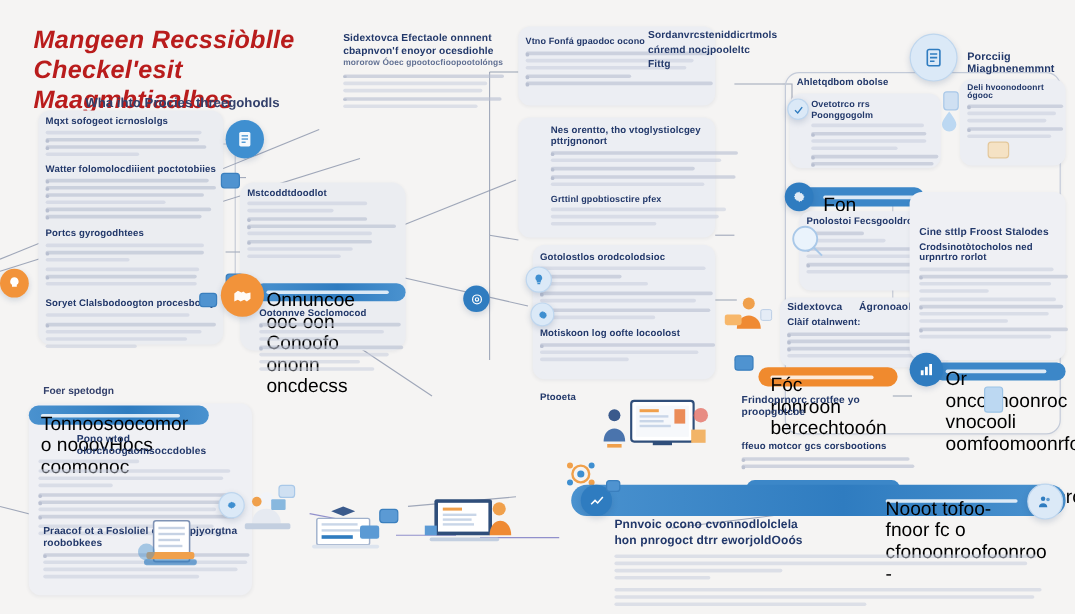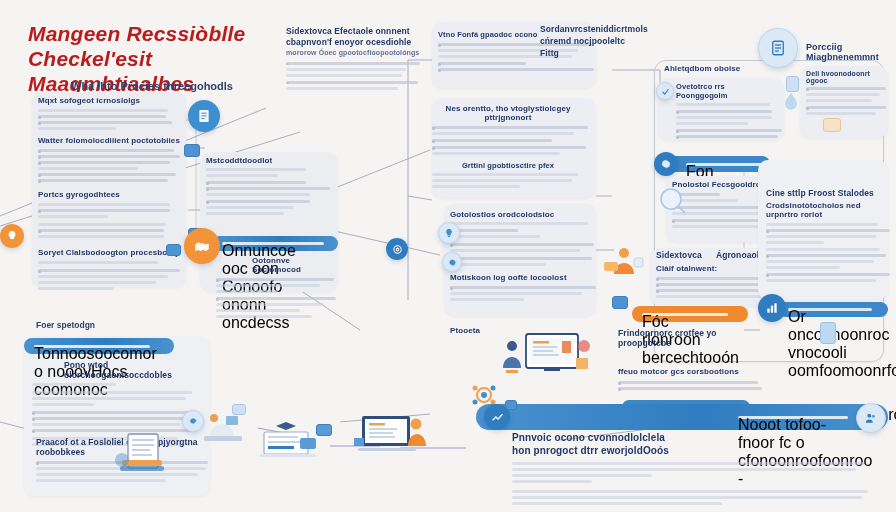--- a/index.html
+++ b/index.html
@@ -222,21 +222,21 @@
     <div class="tl bullet" style="width:96px;margin-top:4px;"></div>
     <div class="tl light" style="width:88px;"></div>
     <div class="tl light" style="width:78px;"></div>
   </div>
 
   <div class="pill bluegrad" style="left:212px;top:236px;width:126px;height:15px;">
     <span class="ptxt" style="width:102px;">Onnuncoe ooc oon Conoofo ononn oncdecss</span>
   </div>
 
   <div style="position:absolute;left:216px;top:256px;width:120px;">
-    <div class="h-card" style="font-size:8px;margin-left:36px;">Ootonnve Soclomocod</div>
+    <div class="h-card" style="font-size:8px;">Ootonnve Soclomocod</div>
     <div class="tl bullet" style="width:110px;margin-top:4px;"></div>
     <div class="tl light" style="width:104px;"></div>
     <div class="tl light" style="width:62px;"></div>
     <div class="tl bullet" style="width:112px;margin-top:4px;"></div>
     <div class="tl light" style="width:108px;"></div>
     <div class="tl light" style="width:84px;"></div>
     <div class="tl light" style="width:96px;"></div>
   </div>
 
   <div style="position:absolute;left:286px;top:26px;width:136px;">
@@ -263,21 +263,21 @@
   <div style="position:absolute;left:438px;top:30px;width:152px;">
     <div class="h-card" style="font-size:7.5px;">Vtno Fonfá gpaodoc ocono</div>
     <div class="tl bullet" style="width:146px;margin-top:4px;"></div>
     <div class="tl light" style="width:140px;"></div>
     <div class="tl light" style="width:134px;"></div>
     <div class="tl bullet" style="width:80px;margin-top:4px;"></div>
     <div class="tl bullet" style="width:148px;"></div>
   </div>
 
   <div class="card pale" style="left:432px;top:98px;width:164px;height:100px;"></div>
-  <div style="position:absolute;left:432px;top:104px;width:152px;text-align:center;">
+  <div style="position:absolute;left:459px;top:104px;width:152px;">
     <div class="h-card" style="font-size:8px;">Nes orentto, tho vtoglystiolcgey pttrjgnonort</div>
     <div class="tl bullet" style="width:148px;margin-top:4px;"></div>
     <div class="tl light" style="width:142px;"></div>
     <div class="tl bullet" style="width:112px;margin-top:4px;"></div>
     <div class="tl bullet" style="width:146px;margin-top:4px;"></div>
     <div class="tl light" style="width:128px;"></div>
     <div class="h-card" style="font-size:7.5px;margin-top:6px;">Grttinl gpobtiosctire pfex</div>
     <div class="tl light" style="width:146px;margin-top:3px;"></div>
     <div class="tl light" style="width:140px;"></div>
     <div class="tl light" style="width:88px;"></div>

